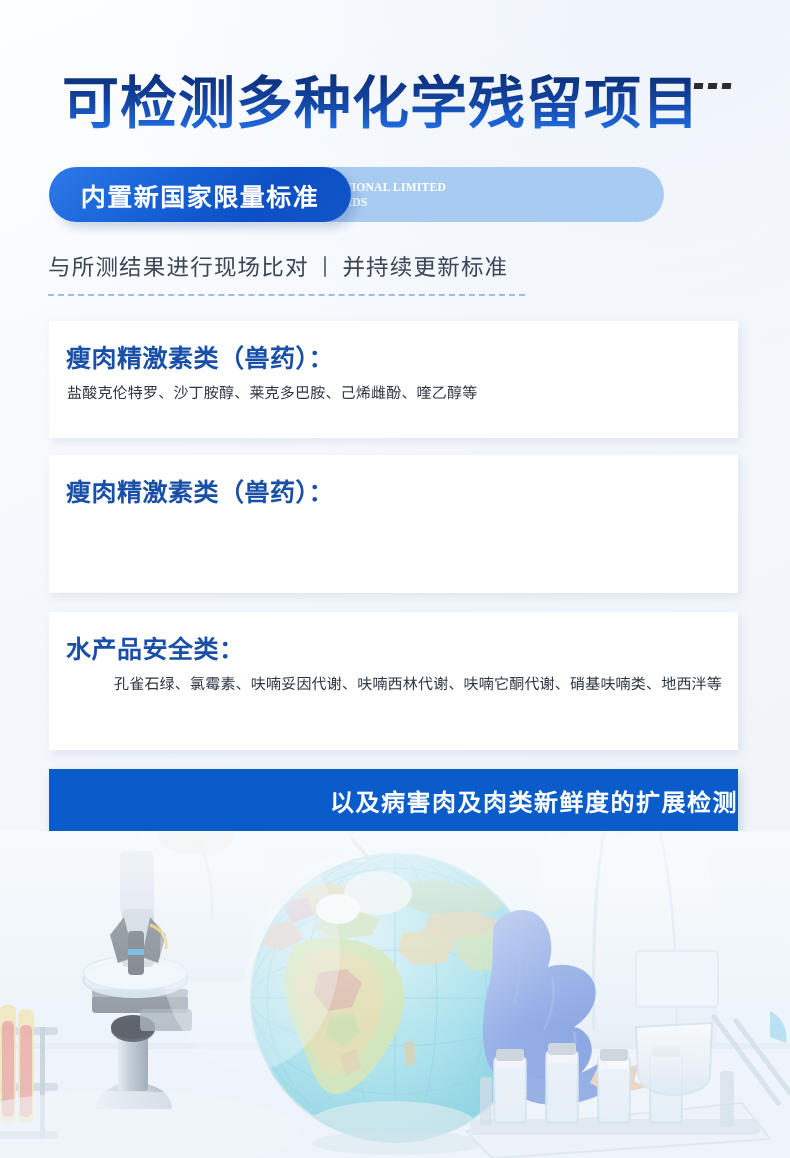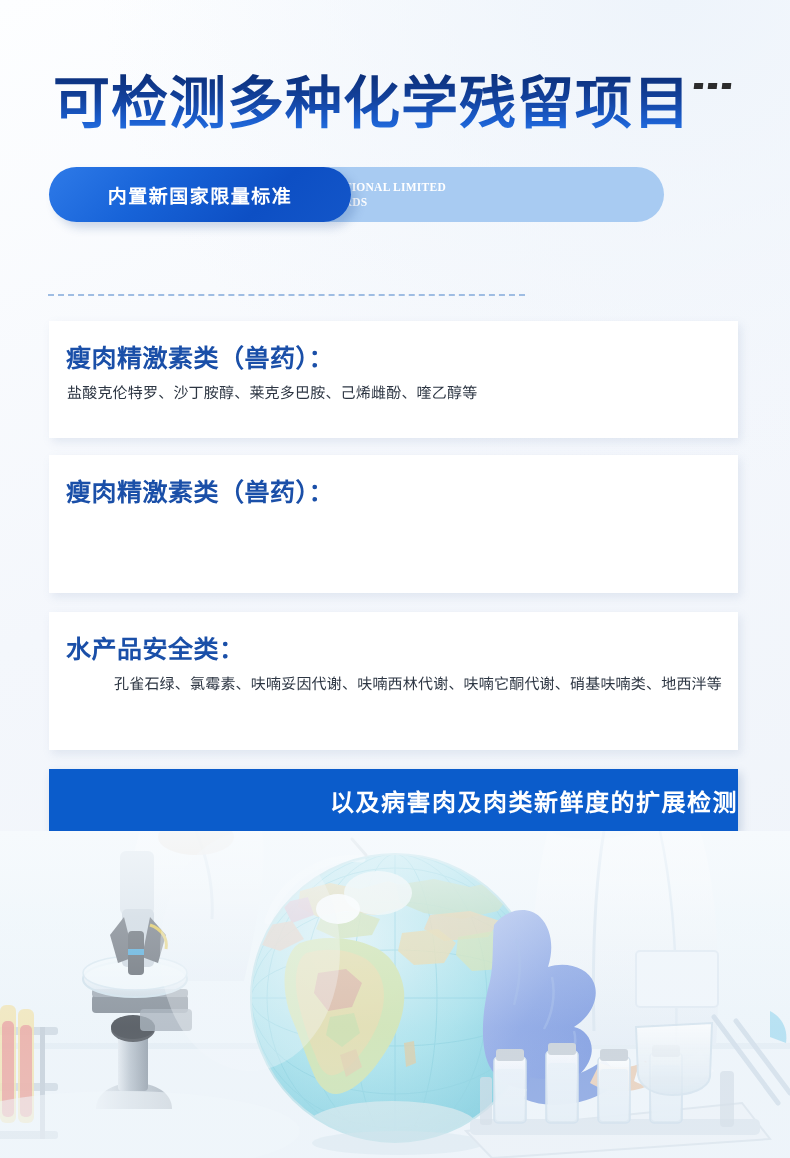--- a/index.html
+++ b/index.html
@@ -37,21 +37,21 @@
     display: block;
     width: 9px;
     height: 6px;
     background: #2c2c2c;
     transform: skewX(-6deg);
   }
 
   
   .headline {
     position: absolute;
-    left: 53px;
+    left: 62px;
     top: 73px;
     font-family: "Liberation Serif", "DejaVu Serif", serif;
     font-weight: bold;
     font-size: 57px;
     line-height: 62px;
     letter-spacing: 1px;
     white-space: nowrap;
     background: linear-gradient(180deg, #0c2f79 0%, #13429d 42%, #1b5fd0 78%, #2a78e6 100%);
     -webkit-background-clip: text;
     background-clip: text;
@@ -97,21 +97,21 @@
     border-radius: 28px;
     background: linear-gradient(135deg, #2e7ae8 0%, #1763d8 35%, #0d4fc4 70%, #1356c9 100%);
     box-shadow: 6px 6px 10px rgba(40, 80, 150, 0.22);
     display: flex;
     align-items: center;
     justify-content: center;
   }
   .badge-dark-text {
     font-family: "Liberation Sans", "DejaVu Sans", sans-serif;
     font-weight: bold;
-    font-size: 19px;
+    font-size: 25px;
     letter-spacing: 1.5px;
     color: #ffffff;
     text-align: center;
   }
 
   
   .subtitle {
     position: absolute;
     left: 48px;
     top: 249px;
@@ -220,20 +220,23 @@
   <div class="headline">可检测多种化学残留项目</div>
 
   <div class="badge-row">
     <div class="badge-light"></div>
     <div class="badge-light-text">BUILT IN NEW NATIONAL LIMITED EDITION STANDARDS</div>
     <div class="badge-dark">
       <span class="badge-dark-text">内置新国家限量标准</span>
     </div>
   </div>
 
+  <div class="subtitle">
+    <span>与所测结果进行现场比对</span><span class="sep">丨</span><span>并持续更新标准</span>
+  </div>
   <div class="dashed-rule"></div>
 
   <div class="card" id="card-0">
     <div class="card-title">瘦肉精激素类（兽药）：</div>
     <div class="card-body">盐酸克伦特罗、沙丁胺醇、莱克多巴胺、己烯雌酚、喹乙醇等</div>
   </div>
 
   <div class="card" id="card-1">
     <div class="card-title">瘦肉精激素类（兽药）：</div>
   </div>

